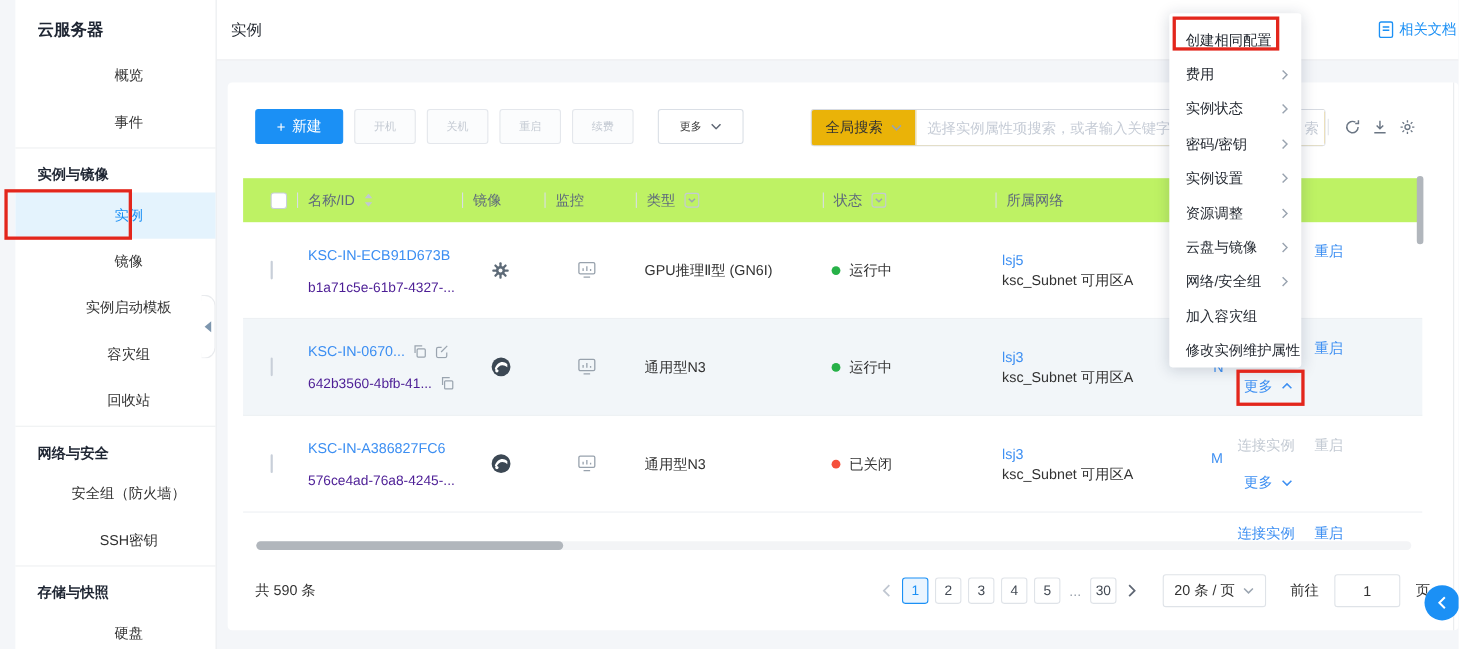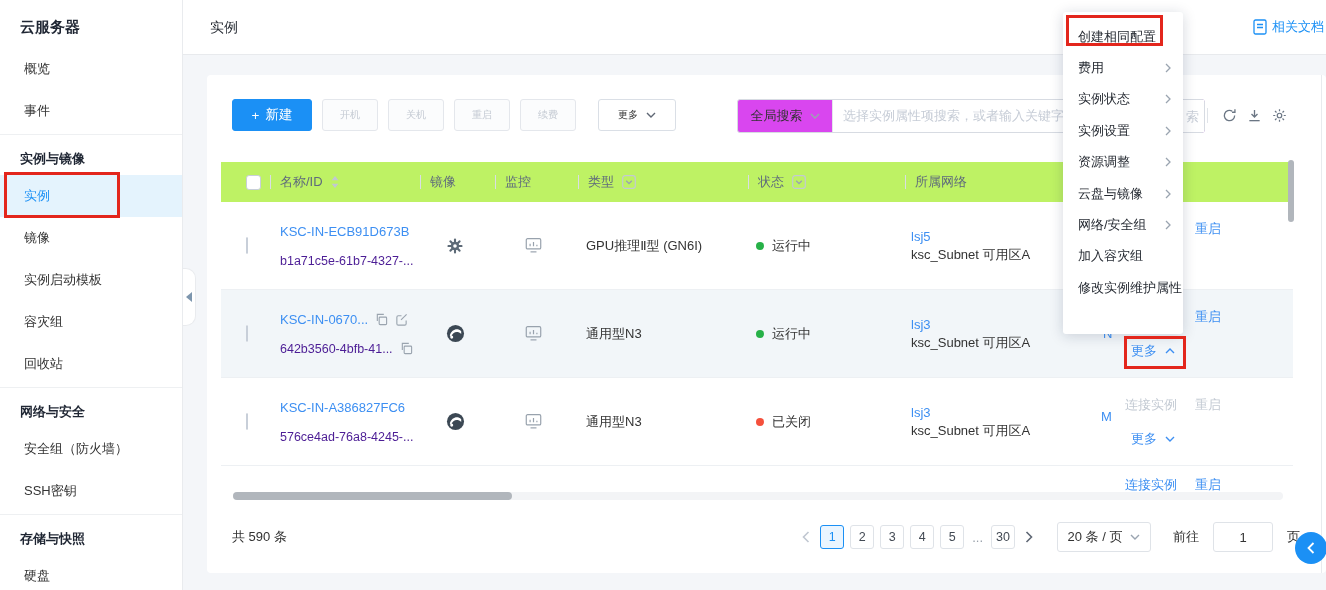--- a/index.html
+++ b/index.html
@@ -1,44 +1,44 @@
 <!DOCTYPE html>
 <html><head>
 <meta charset="utf-8">
 <style>
   * { margin:0; padding:0; box-sizing:border-box; }
   html,body { width:1326px; height:590px; overflow:hidden; }
   body { font-family:"Liberation Sans","DejaVu Sans",sans-serif; font-size:13px; color:#333; background:#f4f6f9; position:relative; }
   .stage { position:absolute; inset:0; }
 
   
-  .sidebar { position:absolute; left:0; top:0; width:183px; height:590px; background:#fff; border-right:1px solid #e9ebee; z-index:5; }
+  .sidebar { position:absolute; left:14px; top:0; width:183px; height:590px; background:#fff; border-right:1px solid #e9ebee; z-index:5; }
   .sb-title { height:48px; padding:18px 0 0 20px; font-size:15px; font-weight:bold; color:#1f2633; }
-  .sb-item { height:42px; line-height:42px; padding-left:24px; color:#333; cursor:pointer; }
+  .sb-item { height:42px; line-height:42px; padding-left:24px; color:#333; cursor:pointer;text-align:center; }
   .sb-header { height:38px; line-height:44px; padding-left:20px; font-weight:bold; color:#1f2633; }
   .sb-item.selected { background:#e4f3fd; color:#1b90f5; }
   .sb-div { height:1px; background:#eef0f2; margin:2px 0; }
   .collapse-handle { position:absolute; left:183px; top:268px; width:13px; height:58px; background:#fff; border:1px solid #e9ebee; border-left:none; border-radius:0 10px 10px 0; z-index:6; cursor:pointer; display:flex; align-items:center; justify-content:center; }
   .tri-left { width:0; height:0; border-top:5px solid transparent; border-bottom:5px solid transparent; border-right:6px solid #7d96ae; }
 
   
   .topbar { position:absolute; left:183px; top:0; width:1143px; height:55px; background:#fff; border-bottom:1px solid #e8eaed; }
   .tb-title { position:absolute; left:27px; top:19px; font-size:14px; color:#262b33; }
   .doc-link { position:absolute; right:2px; top:18px; display:flex; align-items:center; gap:5px; color:#1b90f5; cursor:pointer; white-space:nowrap; }
 
   
   .card { position:absolute; left:207px; top:75px; width:1119px; height:498px; background:#fff; border-radius:4px; }
 
   
   .toolbar { position:absolute; left:25px; top:24px; height:32px; display:flex; gap:10px; }
   .btn { height:32px; border-radius:3px; border:1px solid #dadfe6; background:#fff; display:flex; align-items:center; justify-content:center; font-size:10px; cursor:pointer; }
   .btn.primary { width:80px; background:#1b90f5; border-color:#1b90f5; color:#fff; font-size:13.5px; gap:6px; }
   .btn.disabled { width:56px; color:#c4cad3; border-color:#e4e7ec; background:#fbfcfd; cursor:default; }
   .btn.more-btn { width:78px; margin-left:12px; color:#333; gap:8px; }
-  .searchbox { position:absolute; left:530px; top:24px; width:468px; height:34px; border:1px solid #d7dbe2; border-radius:3px; display:flex; align-items:center; background:#d946ef;font-family:Liberation Serif, serif; }
+  .searchbox { position:absolute; left:530px; top:24px; width:468px; height:34px; border:1px solid #d7dbe2; border-radius:3px; display:flex; align-items:center; background:#eab308; }
   .scope { width:95px; height:100%; display:flex; align-items:center; justify-content:center; gap:7px; border-right:1px solid #e3e6eb; color:#333; cursor:pointer; }
   .searchbox input { flex:1; border:none; outline:none; height:100%; padding:0 10px; font-size:13px; font-family:inherit; color:#333; min-width:0; }
   .searchbox input::placeholder { color:#c6ccd6; }
   .tool-icons { position:absolute; left:1000px; top:33px; display:flex; align-items:center; gap:10px; color:#6b7684; }
   .sep { width:1px; height:15px; background:#e0e4e9; margin-right:4px; }
   .icon-btn { cursor:pointer; display:flex; }
 
   
   .table { position:absolute; left:14px; top:87px; width:1072px; }
   .tr { display:grid; grid-template-columns:49px 150px 75px 83px 170px 157px 200px 1fr; align-items:center; }
@@ -461,20 +461,28 @@
       </div>
     <div class="menu-item">
         <span class="mi-label">实例状态</span>
       <span class="mi-arrow">
           <svg width="6" height="10" viewBox="0 0 6 10" fill="none" stroke="#9aa4b0" stroke-width="1.3">
             <path d="M1 1 L5 5 L1 9"></path>
           </svg>
         </span>
       </div>
     <div class="menu-item">
+        <span class="mi-label">密码/密钥</span>
+      <span class="mi-arrow">
+          <svg width="6" height="10" viewBox="0 0 6 10" fill="none" stroke="#9aa4b0" stroke-width="1.3">
+            <path d="M1 1 L5 5 L1 9"></path>
+          </svg>
+        </span>
+      </div>
+    <div class="menu-item">
         <span class="mi-label">实例设置</span>
       <span class="mi-arrow">
           <svg width="6" height="10" viewBox="0 0 6 10" fill="none" stroke="#9aa4b0" stroke-width="1.3">
             <path d="M1 1 L5 5 L1 9"></path>
           </svg>
         </span>
       </div>
     <div class="menu-item">
         <span class="mi-label">资源调整</span>
       <span class="mi-arrow">

